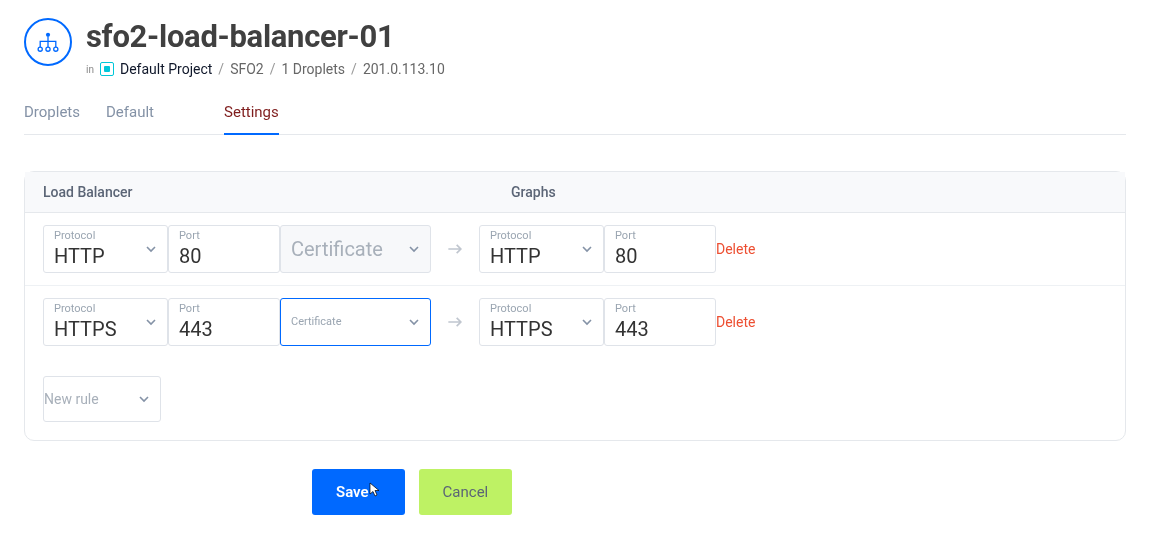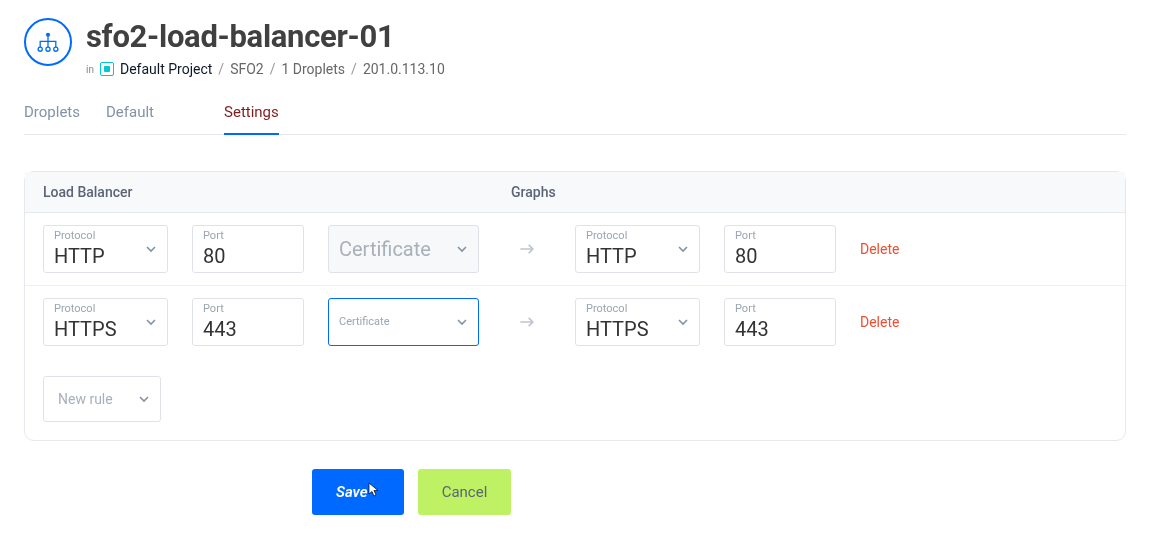--- a/index.html
+++ b/index.html
@@ -67,21 +67,21 @@
     border-bottom:1px solid #e5e8ec;
     font-size:14px; color:#5b6576; font-weight:500;
   }
   .panel-head :nth-child(2){ grid-column:5; }
   .span-lb { grid-column:1 / span 3; }
   .span-dr { grid-column:5 / span 2; }
 
   .rule-row {
     display:grid;
     grid-template-columns: 125px 112px 151px 48px 125px 112px 1fr;
-    gap:24px;
+    gap:0;
     padding:12px 18px;
     border-bottom:1px solid #eef1f4;
     align-items:center;
   }
   .rule-row:last-child{border-bottom:none;}
 
   .field {
     border:1px solid #dfe3e9; border-radius:3px; background:#fff;
     padding:6px 10px 6px 10px; height:48px;
     display:flex; flex-direction:column; justify-content:center;
@@ -104,32 +104,32 @@
   .arrow-cell svg{width:20px;height:20px;}
 
   .delete-cell{
     display:flex; align-items:center; justify-content:flex-start; padding-right:4px;
   }
   .delete-link{ color:#ed4f32; font-size:14px; cursor:pointer; text-decoration:none;}
 
   .newrule-row{ padding:18px 18px; }
   .newrule{
     border:1px solid #dfe3e9; border-radius:3px; background:#fff;
-    height:46px; width:118px; display:flex; align-items:center; padding:0 14px;
+    height:46px; width:118px; display:flex; align-items:center; padding:0 0;
     gap:8px; color:#a8b0ba; font-size:14px; cursor:pointer; position:relative;
   }
   .newrule .chev{position:absolute; right:10px; top:50%; transform:translateY(-50%);}
 
   .actions { margin-top:28px; margin-left:288px; display:flex; gap:14px; }
   .btn {
     height:46px; padding:0 24px; border:none; border-radius:3px;
     font-size:15px; cursor:pointer; font-family:inherit;
     display:flex; align-items:center; justify-content:center;
   }
-  .btn-primary { background:#0069ff; color:#fff; font-weight:600;font-style:italic; }
+  .btn-primary { background:#0069ff; color:#fff; font-weight:600; }
   .btn-secondary { background:#bef264; color:#5b6576; }
   .cursor-icon { margin-left:-2px; }
 </style>
 </head>
 <body>
 
 <div class="header">
   <div class="lb-icon-wrap">
     <svg viewBox="0 0 40 40">
       <circle cx="20" cy="9" r="3.2" fill="#0069ff"></circle>

